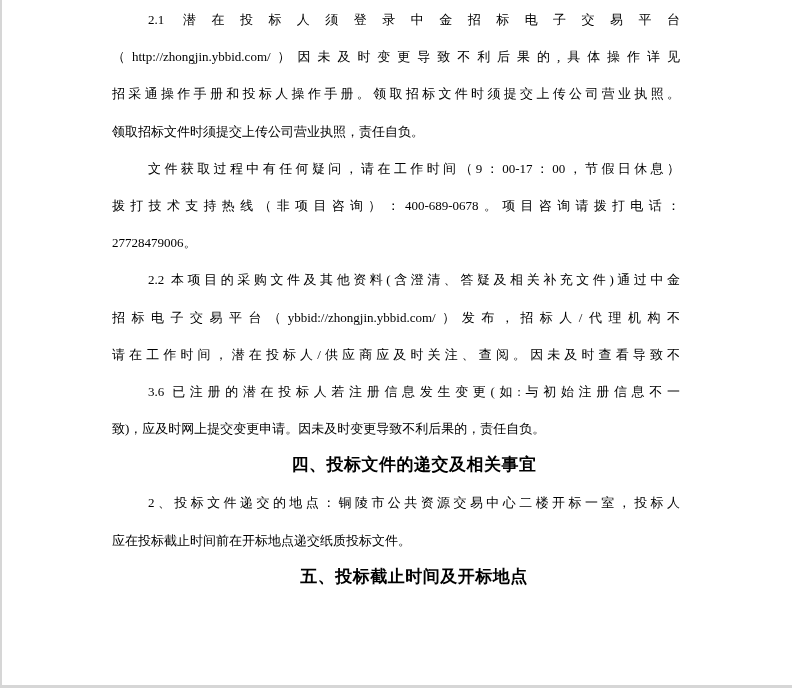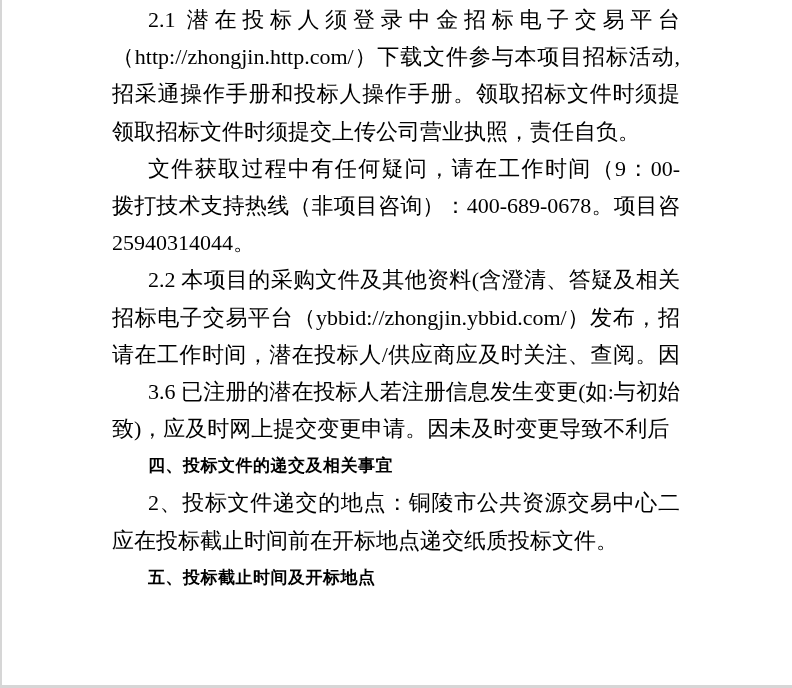--- a/index.html
+++ b/index.html
@@ -26,55 +26,56 @@
   }
   .doc {
     position: absolute;
     left: 112px;
     top: 1px;
     width: 568px;
   }
   .line {
     height: 37.2px;
     line-height: 37.2px;
-    font-size: 22px;
+    font-size: 13px;
     text-align: left;
     overflow: hidden;
   }
   
   .fill {
     text-align: justify;
     text-align-last: justify;
   }
   
   .indent {
     padding-left: 36px;
   }
   
   .bold {
     font-weight: bold;
-    font-family: Liberation Sans, sans-serif;
+    font-family: Liberation Mono, monospace;
     font-size: 17px;
     letter-spacing: 0.5px;
+    text-align: center;
   }
 </style>
 </head>
 <body>
 
 <div class="edge-left"></div>
 <div class="edge-bottom"></div>
 
 <div class="doc">
   <div class="line fill indent">2.1 潜在投标人须登录中金招标电子交易平台</div>
-  <div class="line fill">（http://zhongjin.http.com/）下载文件参与本项目招标活动,具体操作详见</div>
+  <div class="line fill">（http://zhongjin.ybbid.com/）因未及时变更导致不利后果的,具体操作详见</div>
   <div class="line fill">招采通操作手册和投标人操作手册。领取招标文件时须提交上传公司营业执照。</div>
   <div class="line">领取招标文件时须提交上传公司营业执照，责任自负。</div>
   <div class="line fill indent">文件获取过程中有任何疑问，请在工作时间（9：00-17：00，节假日休息）</div>
   <div class="line fill">拨打技术支持热线（非项目咨询）：400-689-0678。项目咨询请拨打电话：</div>
-  <div class="line">25940314044。</div>
+  <div class="line">27728479006。</div>
   <div class="line fill indent">2.2 本项目的采购文件及其他资料(含澄清、答疑及相关补充文件)通过中金</div>
   <div class="line fill">招标电子交易平台（ybbid://zhongjin.ybbid.com/）发布，招标人/代理机构不</div>
   <div class="line fill">请在工作时间，潜在投标人/供应商应及时关注、查阅。因未及时查看导致不</div>
   <div class="line fill indent">3.6 已注册的潜在投标人若注册信息发生变更(如:与初始注册信息不一</div>
   <div class="line">致)，应及时网上提交变更申请。因未及时变更导致不利后果的，责任自负。</div>
   <div class="line bold indent">四、投标文件的递交及相关事宜</div>
   <div class="line fill indent">2、投标文件递交的地点：铜陵市公共资源交易中心二楼开标一室，投标人</div>
   <div class="line">应在投标截止时间前在开标地点递交纸质投标文件。</div>
   <div class="line bold indent">五、投标截止时间及开标地点</div>
 </div>

